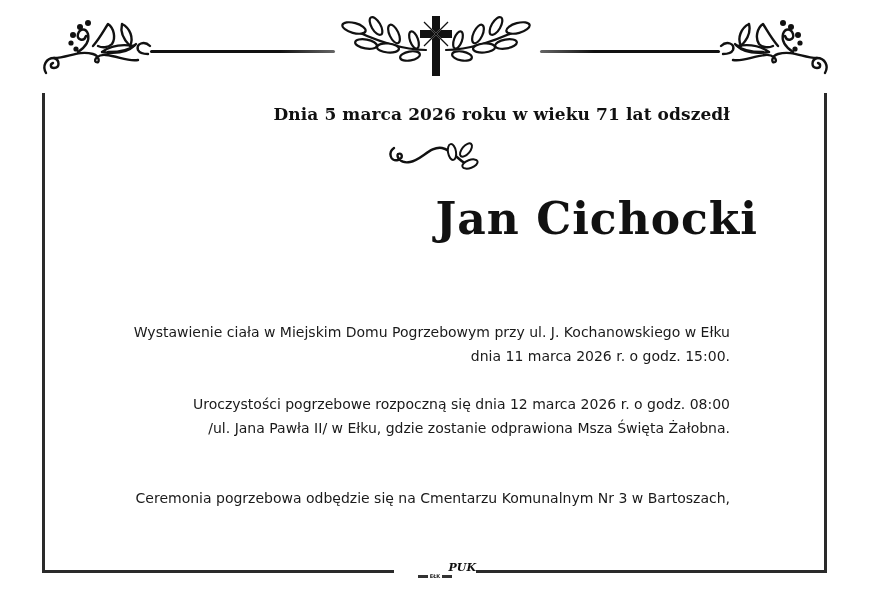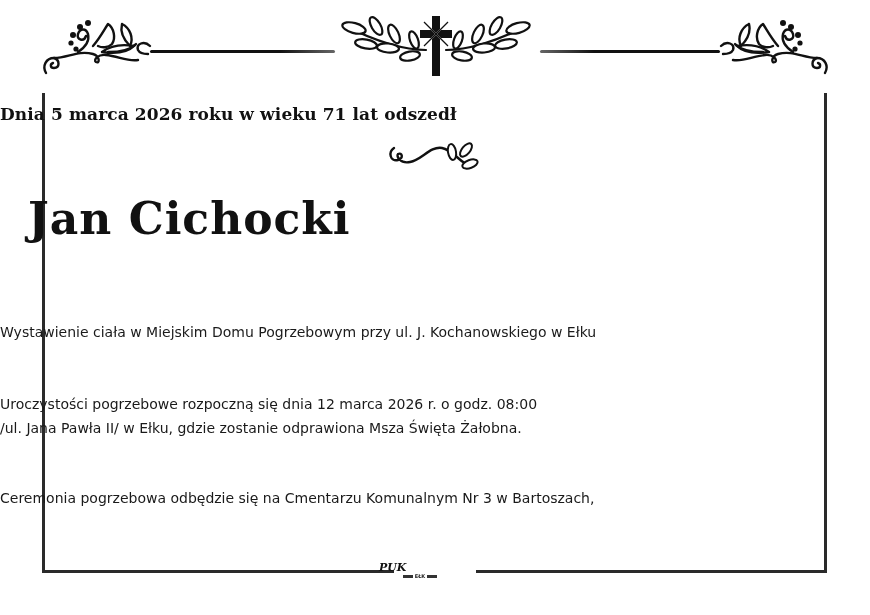--- a/index.html
+++ b/index.html
@@ -7,29 +7,29 @@
   .abs { position: absolute; }
   .frame-left { left: 42px; top: 93px; width: 3px; height: 480px; background: #2a2a2a; }
   .frame-right { left: 824px; top: 93px; width: 3px; height: 480px; background: #2a2a2a; }
   .frame-bottom-l { left: 42px; top: 570px; width: 352px; height: 3px; background: #2a2a2a; }
   .frame-bottom-r { left: 476px; top: 570px; width: 351px; height: 3px; background: #2a2a2a; }
   .top-line-l { left: 150px; top: 50px; width: 185px; height: 3px;
     background: linear-gradient(to right, #111 0%, #111 70%, rgba(0,0,0,0.6) 100%); border-radius: 2px; }
   .top-line-r { left: 540px; top: 50px; width: 180px; height: 3px;
     background: linear-gradient(to left, #111 0%, #111 70%, rgba(0,0,0,0.6) 100%); border-radius: 2px; }
   .orn { position: absolute; }
-  .text { position: absolute; left: 0; width: 730px; text-align: left; }
+  .text { position: absolute; left: 0; width: 730px; text-align: right; }
   .subtitle { top: 104px; font-family: "DejaVu Serif", serif; font-weight: bold; font-size: 17px; letter-spacing: 0.1px; }
   .name { top: 193px; font-family: "DejaVu Serif", serif; font-weight: bold; font-size: 44px; letter-spacing: 1px; padding-left: 28px; }
   .para { font-family: "DejaVu Sans", sans-serif; font-size: 14px; line-height: 24px; color: #1a1a1a; }
   .p1 { top: 320px; }
   .p2 { top: 392px; }
   .p3 { top: 486px; }
   .para div { white-space: nowrap; }
-  .logo { left: 379px; top: 562px; width: 82px; text-align: left; }
+  .logo { left: 394px; top: 562px; width: 82px; text-align: right; }
   .logo-main { font-family: "DejaVu Serif", serif; font-weight: bold; font-style: italic; font-size: 11px; line-height: 11px; color: #111; }
   .logo-sub { display: flex; align-items: center; justify-content: center; gap: 2px; margin-top: 1px; }
   .logo-bar { width: 10px; height: 3px; background: #333; }
   .logo-sub span.t { font-family: "DejaVu Sans", sans-serif; font-weight: bold; font-size: 5px; line-height: 5px; color: #222; }
 </style>
 </head>
 <body>
 
 <div class="abs frame-left"></div>
 <div class="abs frame-right"></div>
@@ -121,20 +121,21 @@
     <ellipse cx="66" cy="12" rx="4" ry="8" transform="rotate(-10 66 12)"></ellipse>
     <ellipse cx="80" cy="10" rx="4" ry="8" transform="rotate(40 80 10)"></ellipse>
     <ellipse cx="84" cy="24" rx="4" ry="8" transform="rotate(70 84 24)"></ellipse>
   </g>
 </svg>
 
 <div class="text name">Jan Cichocki</div>
 
 <div class="text para p1">
   <div>Wystawienie ciała w Miejskim Domu Pogrzebowym przy ul. J. Kochanowskiego w Ełku</div>
+  <div>dnia 11 marca 2026 r. o godz. 15:00.</div>
 </div>
 
 <div class="text para p2">
   <div>Uroczystości pogrzebowe rozpoczną się dnia 12 marca 2026 r. o godz. 08:00</div>
   <div>/ul. Jana Pawła II/ w Ełku, gdzie zostanie odprawiona Msza Święta Żałobna.</div>
 </div>
 
 <div class="text para p3">
   <div>Ceremonia pogrzebowa odbędzie się na Cmentarzu Komunalnym Nr 3 w Bartoszach,</div>
 </div>

